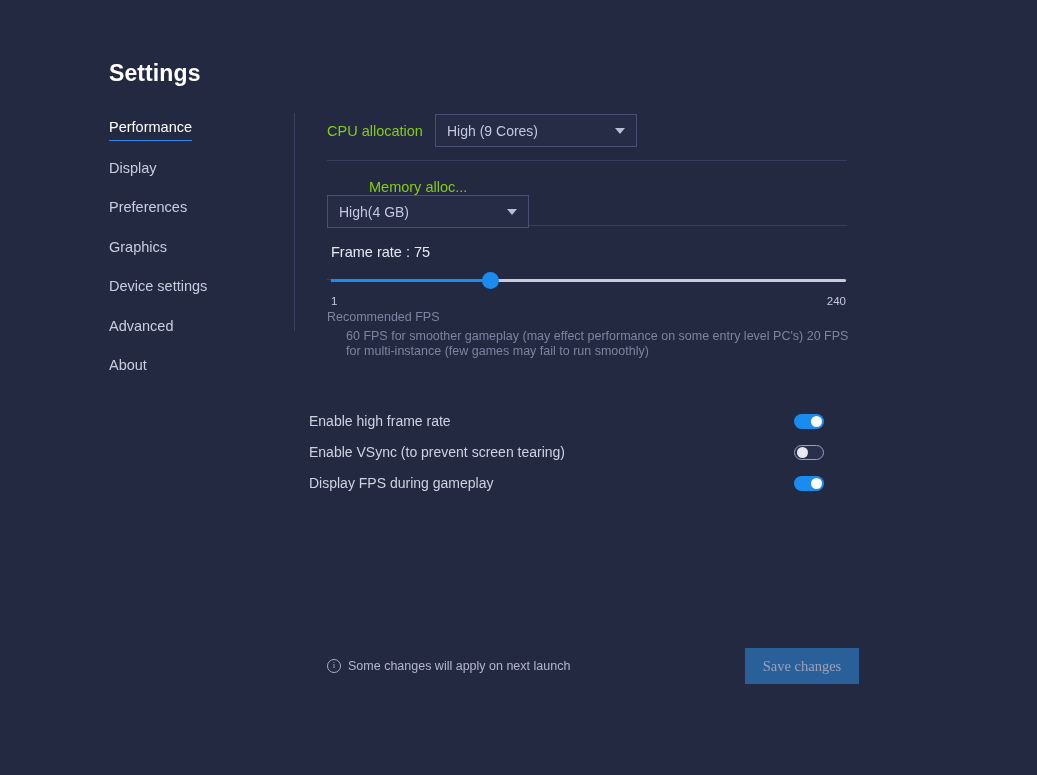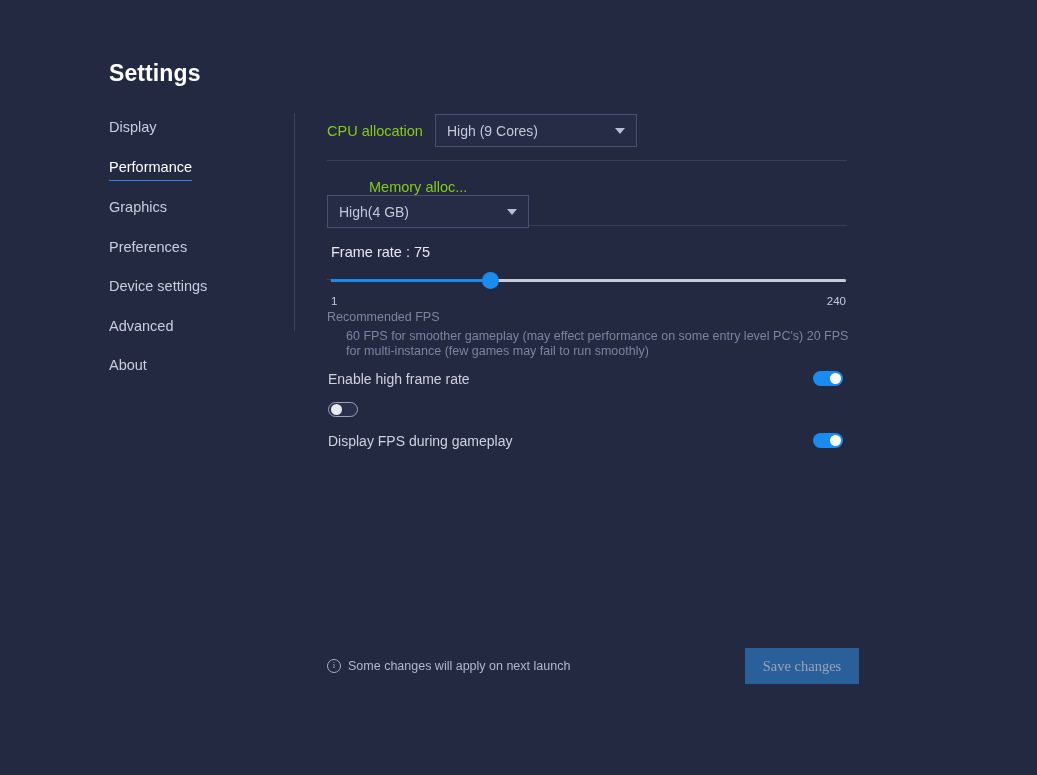--- a/index.html
+++ b/index.html
@@ -183,26 +183,27 @@
     width: 520px;
     font-size: 12.5px;
     line-height: 15px;
     color: #7d83a0;
     margin-left: 19px;
   }
 
   
   .toggle-row {
     position: absolute;
-    left: 328px;
+    left: 309px;
     width: 515px;
     height: 22px;
     display: flex;
-    align-items: flex-start;
+    align-items: flex-end;
     justify-content: space-between;
+    margin-top: 36px;
   }
   .toggle-row.t1 { top: 371px; }
   .toggle-row.t2 { top: 402px; }
   .toggle-row.t3 { top: 433px; }
 
   .toggle-label {
     font-size: 14px;
     color: #cdd2e3;
   }
   .switch {
@@ -269,30 +270,30 @@
     cursor: default;
   }
 </style>
 </head>
 <body>
 
 <div class="page-title">Settings</div>
 
 <nav class="sidebar">
   <div class="nav-row">
+      <span class="nav-item active">Performance</span>
+    </div>
+  <div class="nav-row">
       <span class="nav-item">Display</span>
     </div>
   <div class="nav-row">
-      <span class="nav-item active">Performance</span>
+      <span class="nav-item">Preferences</span>
     </div>
   <div class="nav-row">
       <span class="nav-item">Graphics</span>
-    </div>
-  <div class="nav-row">
-      <span class="nav-item">Preferences</span>
     </div>
   <div class="nav-row">
       <span class="nav-item">Device settings</span>
     </div>
   <div class="nav-row">
       <span class="nav-item">Advanced</span>
     </div>
   <div class="nav-row">
       <span class="nav-item">About</span>
     </div>
@@ -337,20 +338,21 @@
 <div class="rec-body">60 FPS for smoother gameplay (may effect performance on some entry level PC's) 20 FPS for multi-instance (few games may fail to run smoothly)</div>
 
 <div class="toggle-row t1">
   <span class="toggle-label">Enable high frame rate</span>
   <span class="switch on">
       <span class="knob"></span>
     </span>
 </div>
 
 <div class="toggle-row t2">
+  <span class="toggle-label">Enable VSync (to prevent screen tearing)</span>
   <span class="switch off">
       <span class="knob"></span>
     </span>
 </div>
 
 <div class="toggle-row t3">
   <span class="toggle-label">Display FPS during gameplay</span>
   <span class="switch on">
       <span class="knob"></span>
     </span>

